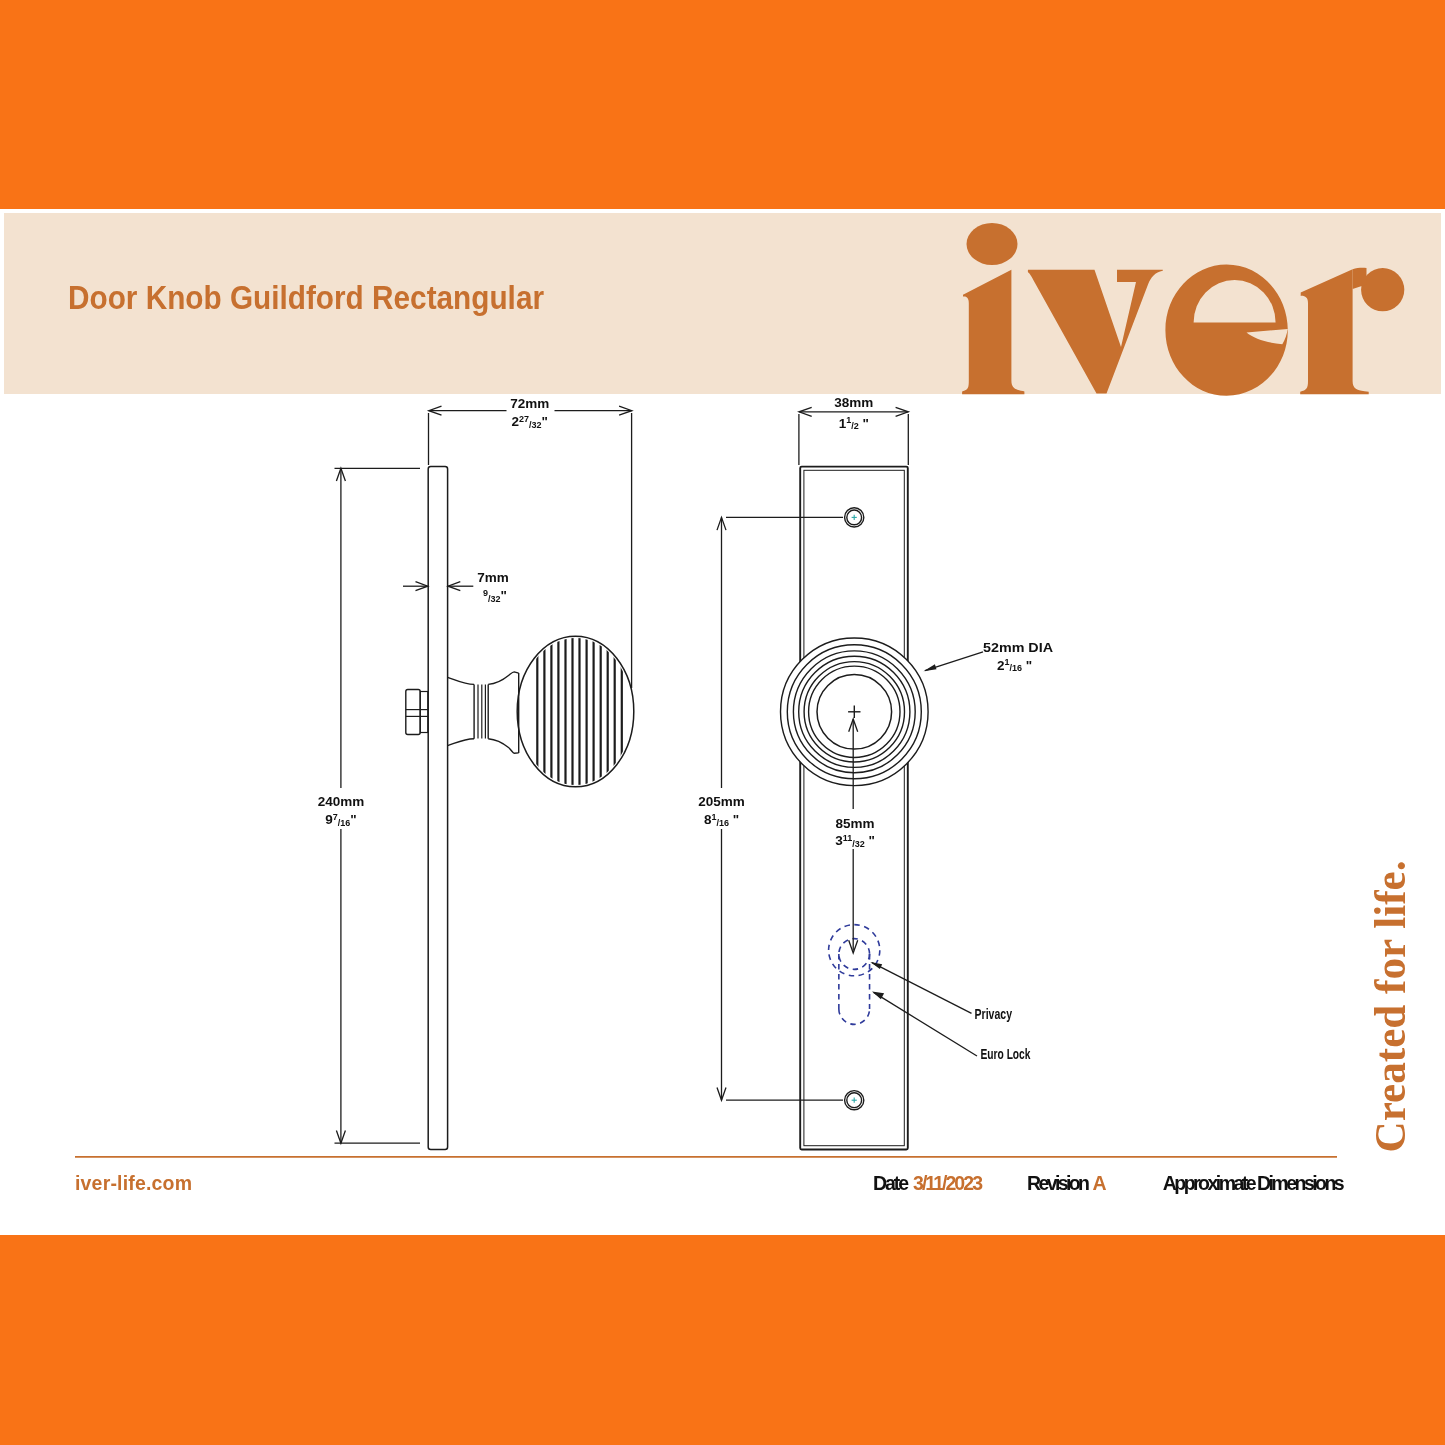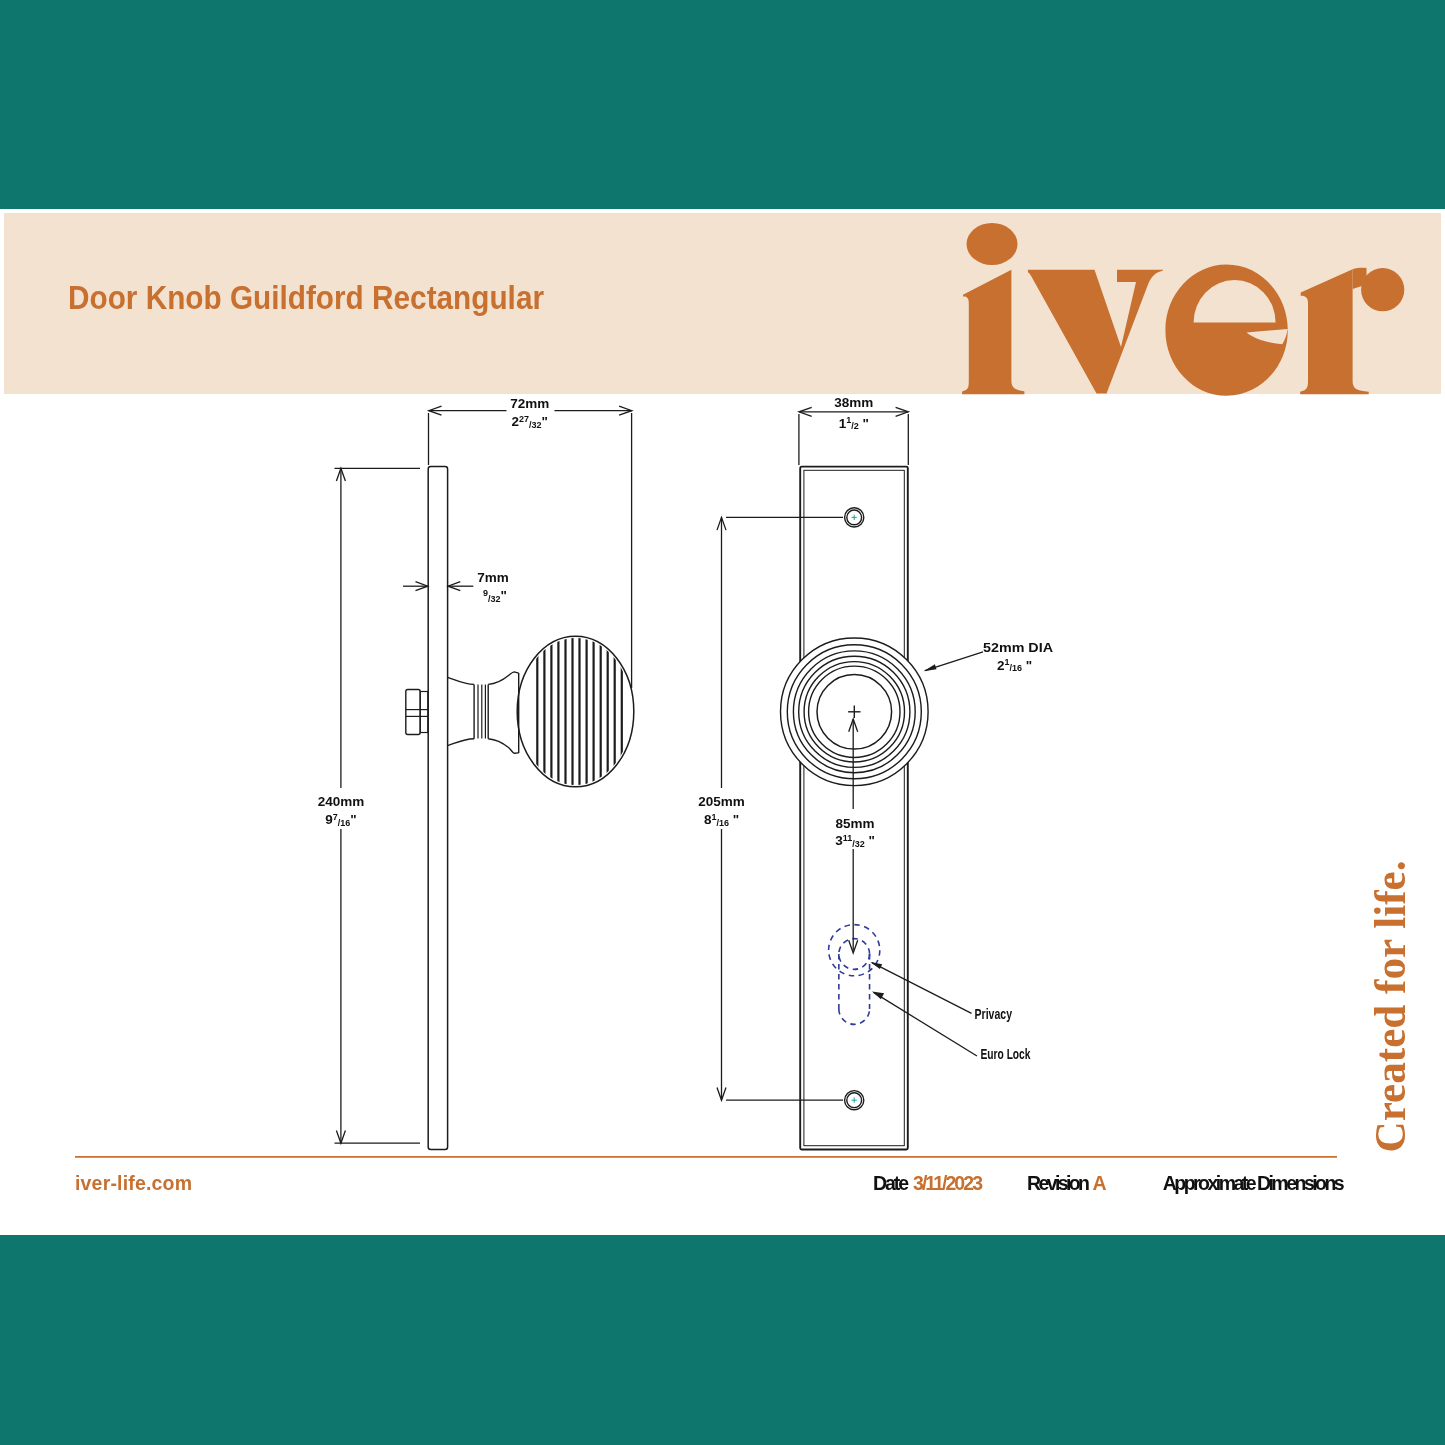--- a/index.html
+++ b/index.html
@@ -1,16 +1,16 @@
 <!DOCTYPE html>
 <html><head>
 <meta charset="utf-8">
 <style>
   html,body{margin:0;padding:0;background:#000;}
-  #stage{position:relative;width:1445px;height:1445px;background:#0f766e;overflow:hidden;transform:translateZ(0);
+  #stage{position:relative;width:1445px;height:1445px;background:#f97316;overflow:hidden;transform:translateZ(0);
          font-family:"Liberation Sans", sans-serif;}
   #page{position:absolute;left:0;top:209px;width:1445px;height:1026px;background:#fff;}
   #band{position:absolute;left:4px;top:213px;width:1437px;height:181px;background:#f3e2d0;}
   svg text{font-family:"Liberation Sans", sans-serif;}
 </style>
 </head>
 <body>
 <div id="stage">
   <div id="page"></div>
   <div id="band"></div>

